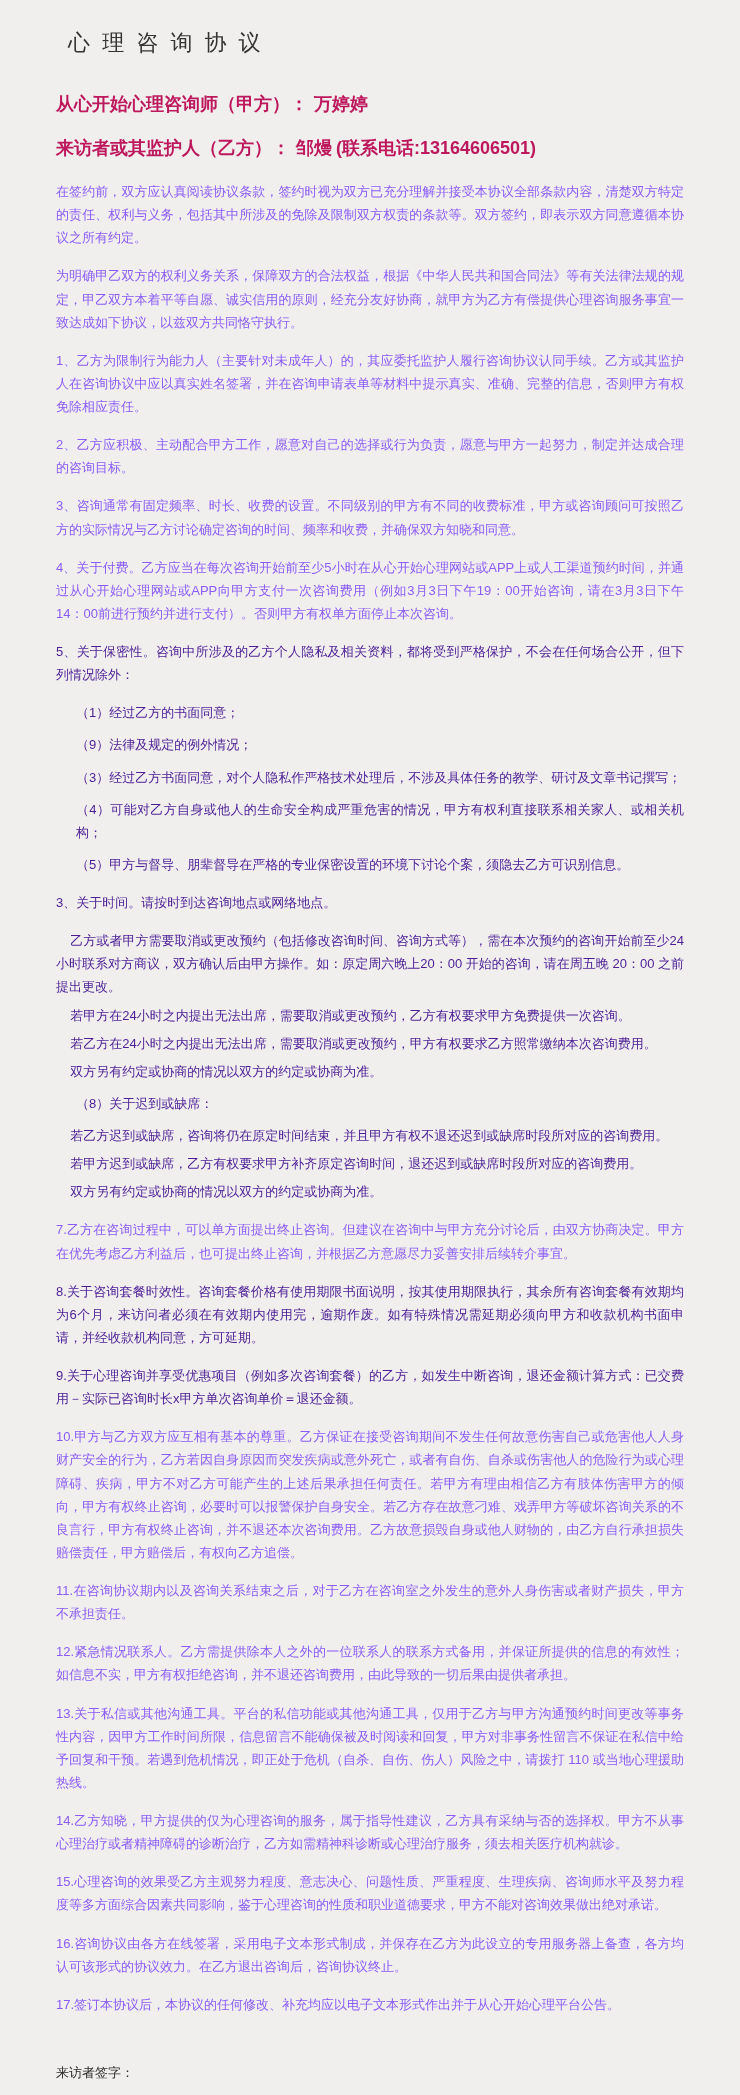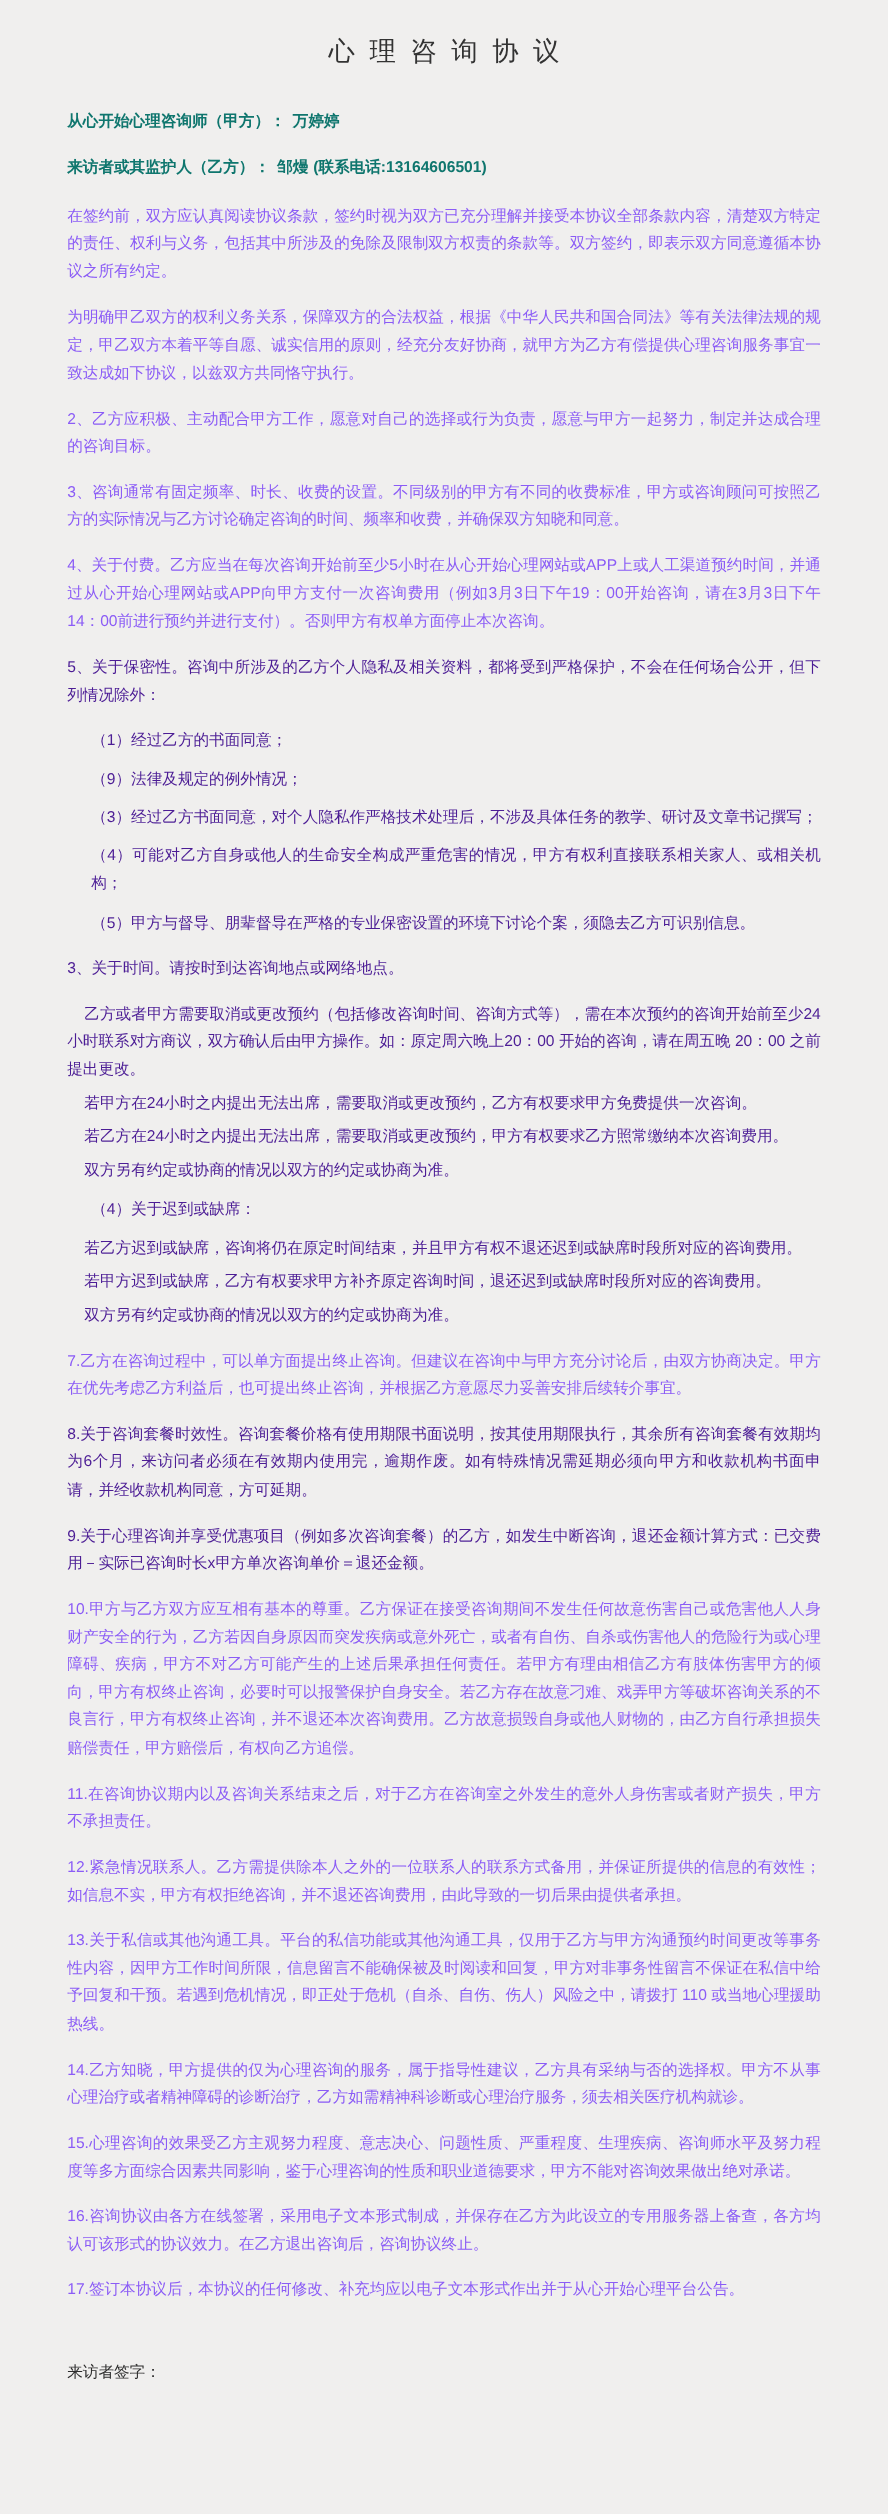--- a/index.html
+++ b/index.html
@@ -9,30 +9,29 @@
     background:#f0efee;
     color:#2d2d2d;
     font-family:"Liberation Sans","DejaVu Sans",sans-serif;
     overflow-x:hidden;
   }
   .doc{padding:22px 56px 0 56px;}
   .title{
     font-size:22px;
     font-weight:400;
     color:#333;
-    text-align:center;
     letter-spacing:0.55em;
     padding-left:0.55em;
     margin:6px 0 34px 0;
   }
   .party{
-    font-size:13px;
+    font-size:18px;
     font-weight:700;
     margin:20px 0;
-    color:#0f766e;
+    color:#be185d;
   }
   .party .name{margin-left:6px;}
   .party .phone{margin-left:4px;}
   .p{
     font-size:13px;
     line-height:1.78;
     text-align:justify;
     margin:15px 0;
     color:#8b5cf6;
   }
@@ -51,37 +50,38 @@
 
   <h1 class="title">心理咨询协议</h1>
 
   <p class="party"><span>从心开始心理咨询师（甲方）：</span><span class="name">万婷婷</span></p>
 
   <p class="party"><span>来访者或其监护人（乙方）：</span><span class="name">邹熳</span><span class="phone">(联系电话:13164606501)</span></p>
 
   <p class="p">在签约前，双方应认真阅读协议条款，签约时视为双方已充分理解并接受本协议全部条款内容，清楚双方特定的责任、权利与义务，包括其中所涉及的免除及限制双方权责的条款等。双方签约，即表示双方同意遵循本协议之所有约定。</p>
   <p class="p">为明确甲乙双方的权利义务关系，保障双方的合法权益，根据《中华人民共和国合同法》等有关法律法规的规定，甲乙双方本着平等自愿、诚实信用的原则，经充分友好协商，就甲方为乙方有偿提供心理咨询服务事宜一致达成如下协议，以兹双方共同恪守执行。</p>
 
+  <p class="p">1、乙方为限制行为能力人（主要针对未成年人）的，其应委托监护人履行咨询协议认同手续。乙方或其监护人在咨询协议中应以真实姓名签署，并在咨询申请表单等材料中提示真实、准确、完整的信息，否则甲方有权免除相应责任。</p>
   <p class="p">2、乙方应积极、主动配合甲方工作，愿意对自己的选择或行为负责，愿意与甲方一起努力，制定并达成合理的咨询目标。</p>
   <p class="p">3、咨询通常有固定频率、时长、收费的设置。不同级别的甲方有不同的收费标准，甲方或咨询顾问可按照乙方的实际情况与乙方讨论确定咨询的时间、频率和收费，并确保双方知晓和同意。</p>
   <p class="p">4、关于付费。乙方应当在每次咨询开始前至少5小时在从心开始心理网站或APP上或人工渠道预约时间，并通过从心开始心理网站或APP向甲方支付一次咨询费用（例如3月3日下午19：00开始咨询，请在3月3日下午14：00前进行预约并进行支付）。否则甲方有权单方面停止本次咨询。</p>
 
   <p class="p b">5、关于保密性。咨询中所涉及的乙方个人隐私及相关资料，都将受到严格保护，不会在任何场合公开，但下列情况除外：</p>
   <p class="p b sub">（1）经过乙方的书面同意；</p>
   <p class="p b sub">（9）法律及规定的例外情况；</p>
   <p class="p b sub">（3）经过乙方书面同意，对个人隐私作严格技术处理后，不涉及具体任务的教学、研讨及文章书记撰写；</p>
   <p class="p b sub">（4）可能对乙方自身或他人的生命安全构成严重危害的情况，甲方有权利直接联系相关家人、或相关机构；</p>
   <p class="p b sub">（5）甲方与督导、朋辈督导在严格的专业保密设置的环境下讨论个案，须隐去乙方可识别信息。</p>
 
   <p class="p b">3、关于时间。请按时到达咨询地点或网络地点。</p>
   <p class="p b ti">乙方或者甲方需要取消或更改预约（包括修改咨询时间、咨询方式等），需在本次预约的咨询开始前至少24小时联系对方商议，双方确认后由甲方操作。如：原定周六晚上20：00 开始的咨询，请在周五晚 20：00 之前提出更改。</p>
   <p class="p b ti">若甲方在24小时之内提出无法出席，需要取消或更改预约，乙方有权要求甲方免费提供一次咨询。</p>
   <p class="p b ti">若乙方在24小时之内提出无法出席，需要取消或更改预约，甲方有权要求乙方照常缴纳本次咨询费用。</p>
   <p class="p b ti">双方另有约定或协商的情况以双方的约定或协商为准。</p>
-  <p class="p b sub">（4）关于迟到或缺席：</p>
+  <p class="p b sub">（8）关于迟到或缺席：</p>
   <p class="p b ti">若乙方迟到或缺席，咨询将仍在原定时间结束，并且甲方有权不退还迟到或缺席时段所对应的咨询费用。</p>
   <p class="p b ti">若甲方迟到或缺席，乙方有权要求甲方补齐原定咨询时间，退还迟到或缺席时段所对应的咨询费用。</p>
   <p class="p b ti">双方另有约定或协商的情况以双方的约定或协商为准。</p>
 
   <p class="p">7.乙方在咨询过程中，可以单方面提出终止咨询。但建议在咨询中与甲方充分讨论后，由双方协商决定。甲方在优先考虑乙方利益后，也可提出终止咨询，并根据乙方意愿尽力妥善安排后续转介事宜。</p>
   <p class="p b">8.关于咨询套餐时效性。咨询套餐价格有使用期限书面说明，按其使用期限执行，其余所有咨询套餐有效期均为6个月，来访问者必须在有效期内使用完，逾期作废。如有特殊情况需延期必须向甲方和收款机构书面申请，并经收款机构同意，方可延期。</p>
   <p class="p b">9.关于心理咨询并享受优惠项目（例如多次咨询套餐）的乙方，如发生中断咨询，退还金额计算方式：已交费用－实际已咨询时长x甲方单次咨询单价＝退还金额。</p>
   <p class="p">10.甲方与乙方双方应互相有基本的尊重。乙方保证在接受咨询期间不发生任何故意伤害自己或危害他人人身财产安全的行为，乙方若因自身原因而突发疾病或意外死亡，或者有自伤、自杀或伤害他人的危险行为或心理障碍、疾病，甲方不对乙方可能产生的上述后果承担任何责任。若甲方有理由相信乙方有肢体伤害甲方的倾向，甲方有权终止咨询，必要时可以报警保护自身安全。若乙方存在故意刁难、戏弄甲方等破坏咨询关系的不良言行，甲方有权终止咨询，并不退还本次咨询费用。乙方故意损毁自身或他人财物的，由乙方自行承担损失赔偿责任，甲方赔偿后，有权向乙方追偿。</p>
   <p class="p">11.在咨询协议期内以及咨询关系结束之后，对于乙方在咨询室之外发生的意外人身伤害或者财产损失，甲方不承担责任。</p>
   <p class="p">12.紧急情况联系人。乙方需提供除本人之外的一位联系人的联系方式备用，并保证所提供的信息的有效性；如信息不实，甲方有权拒绝咨询，并不退还咨询费用，由此导致的一切后果由提供者承担。</p>

